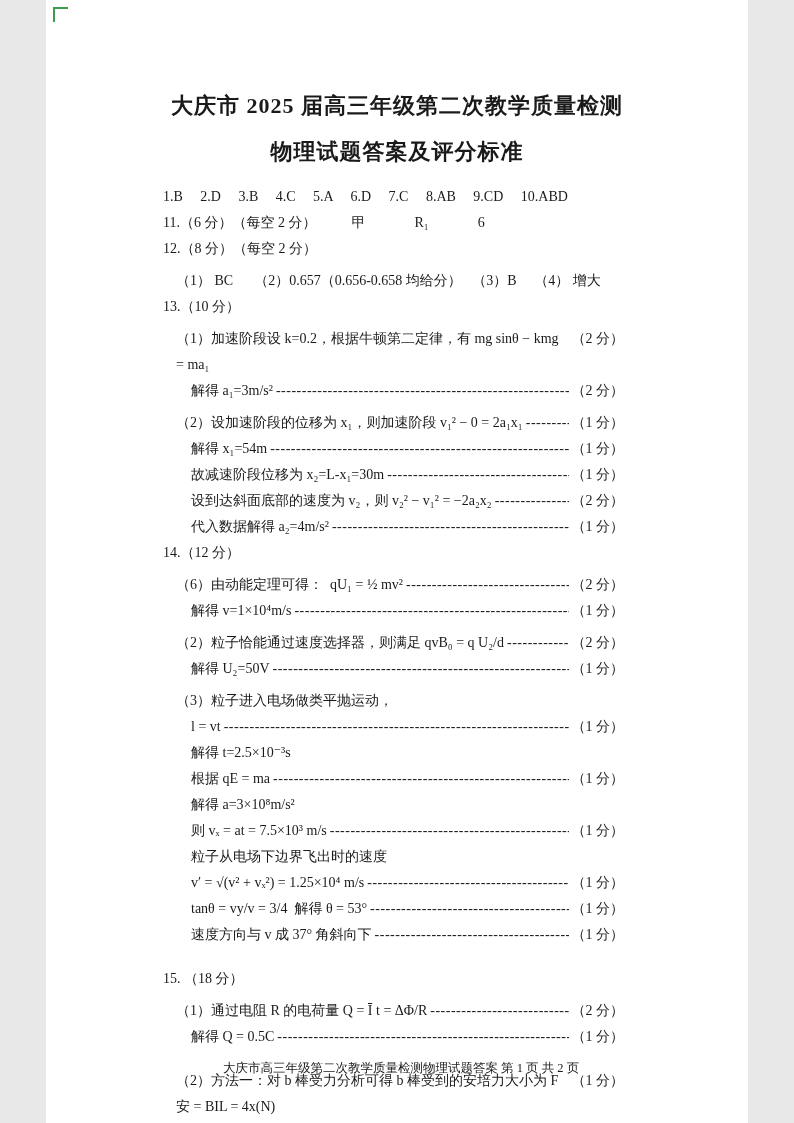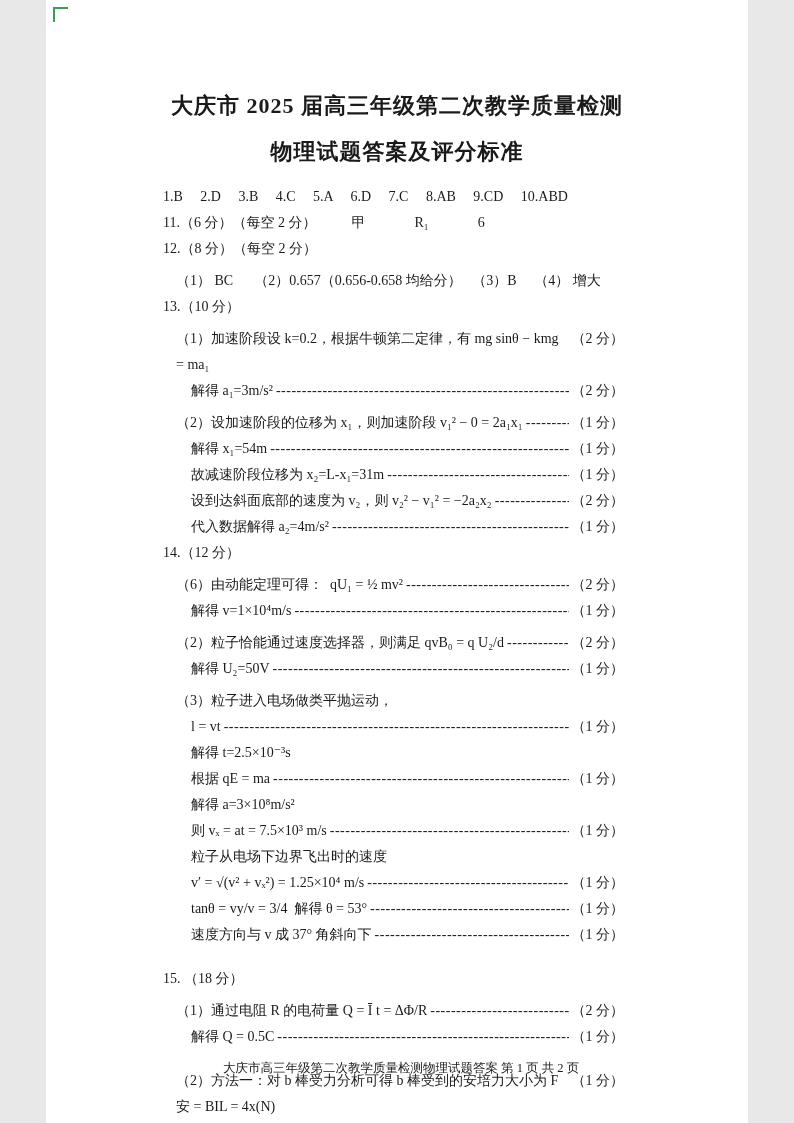--- a/index.html
+++ b/index.html
@@ -105,21 +105,21 @@
         <span class="txt">（2）设加速阶段的位移为 x₁，则加速阶段 v₁² − 0 = 2a₁x₁</span>
         <span class="dash">------------------------------------------------------------------------------------------------------------------------------------------------------------------------------------------------------------------------------------------------------------------------------------------------------------</span>
         <span class="score">（1 分）</span>
       </div>
       <div class="line ind2">
         <span class="txt">解得 x₁=54m</span>
         <span class="dash">------------------------------------------------------------------------------------------------------------------------------------------------------------------------------------------------------------------------------------------------------------------------------------------------------------</span>
         <span class="score">（1 分）</span>
       </div>
       <div class="line ind2">
-        <span class="txt">故减速阶段位移为 x₂=L-x₁=31m</span>
+        <span class="txt">故减速阶段位移为 x₂=L-x₁=30m</span>
         <span class="dash">------------------------------------------------------------------------------------------------------------------------------------------------------------------------------------------------------------------------------------------------------------------------------------------------------------</span>
         <span class="score">（1 分）</span>
       </div>
       <div class="line ind2">
         <span class="txt">设到达斜面底部的速度为 v₂，则 v₂² − v₁² = −2a₂x₂</span>
         <span class="dash">------------------------------------------------------------------------------------------------------------------------------------------------------------------------------------------------------------------------------------------------------------------------------------------------------------</span>
         <span class="score">（2 分）</span>
       </div>
       <div class="line ind2">
         <span class="txt">代入数据解得 a₂=4m/s²</span>

